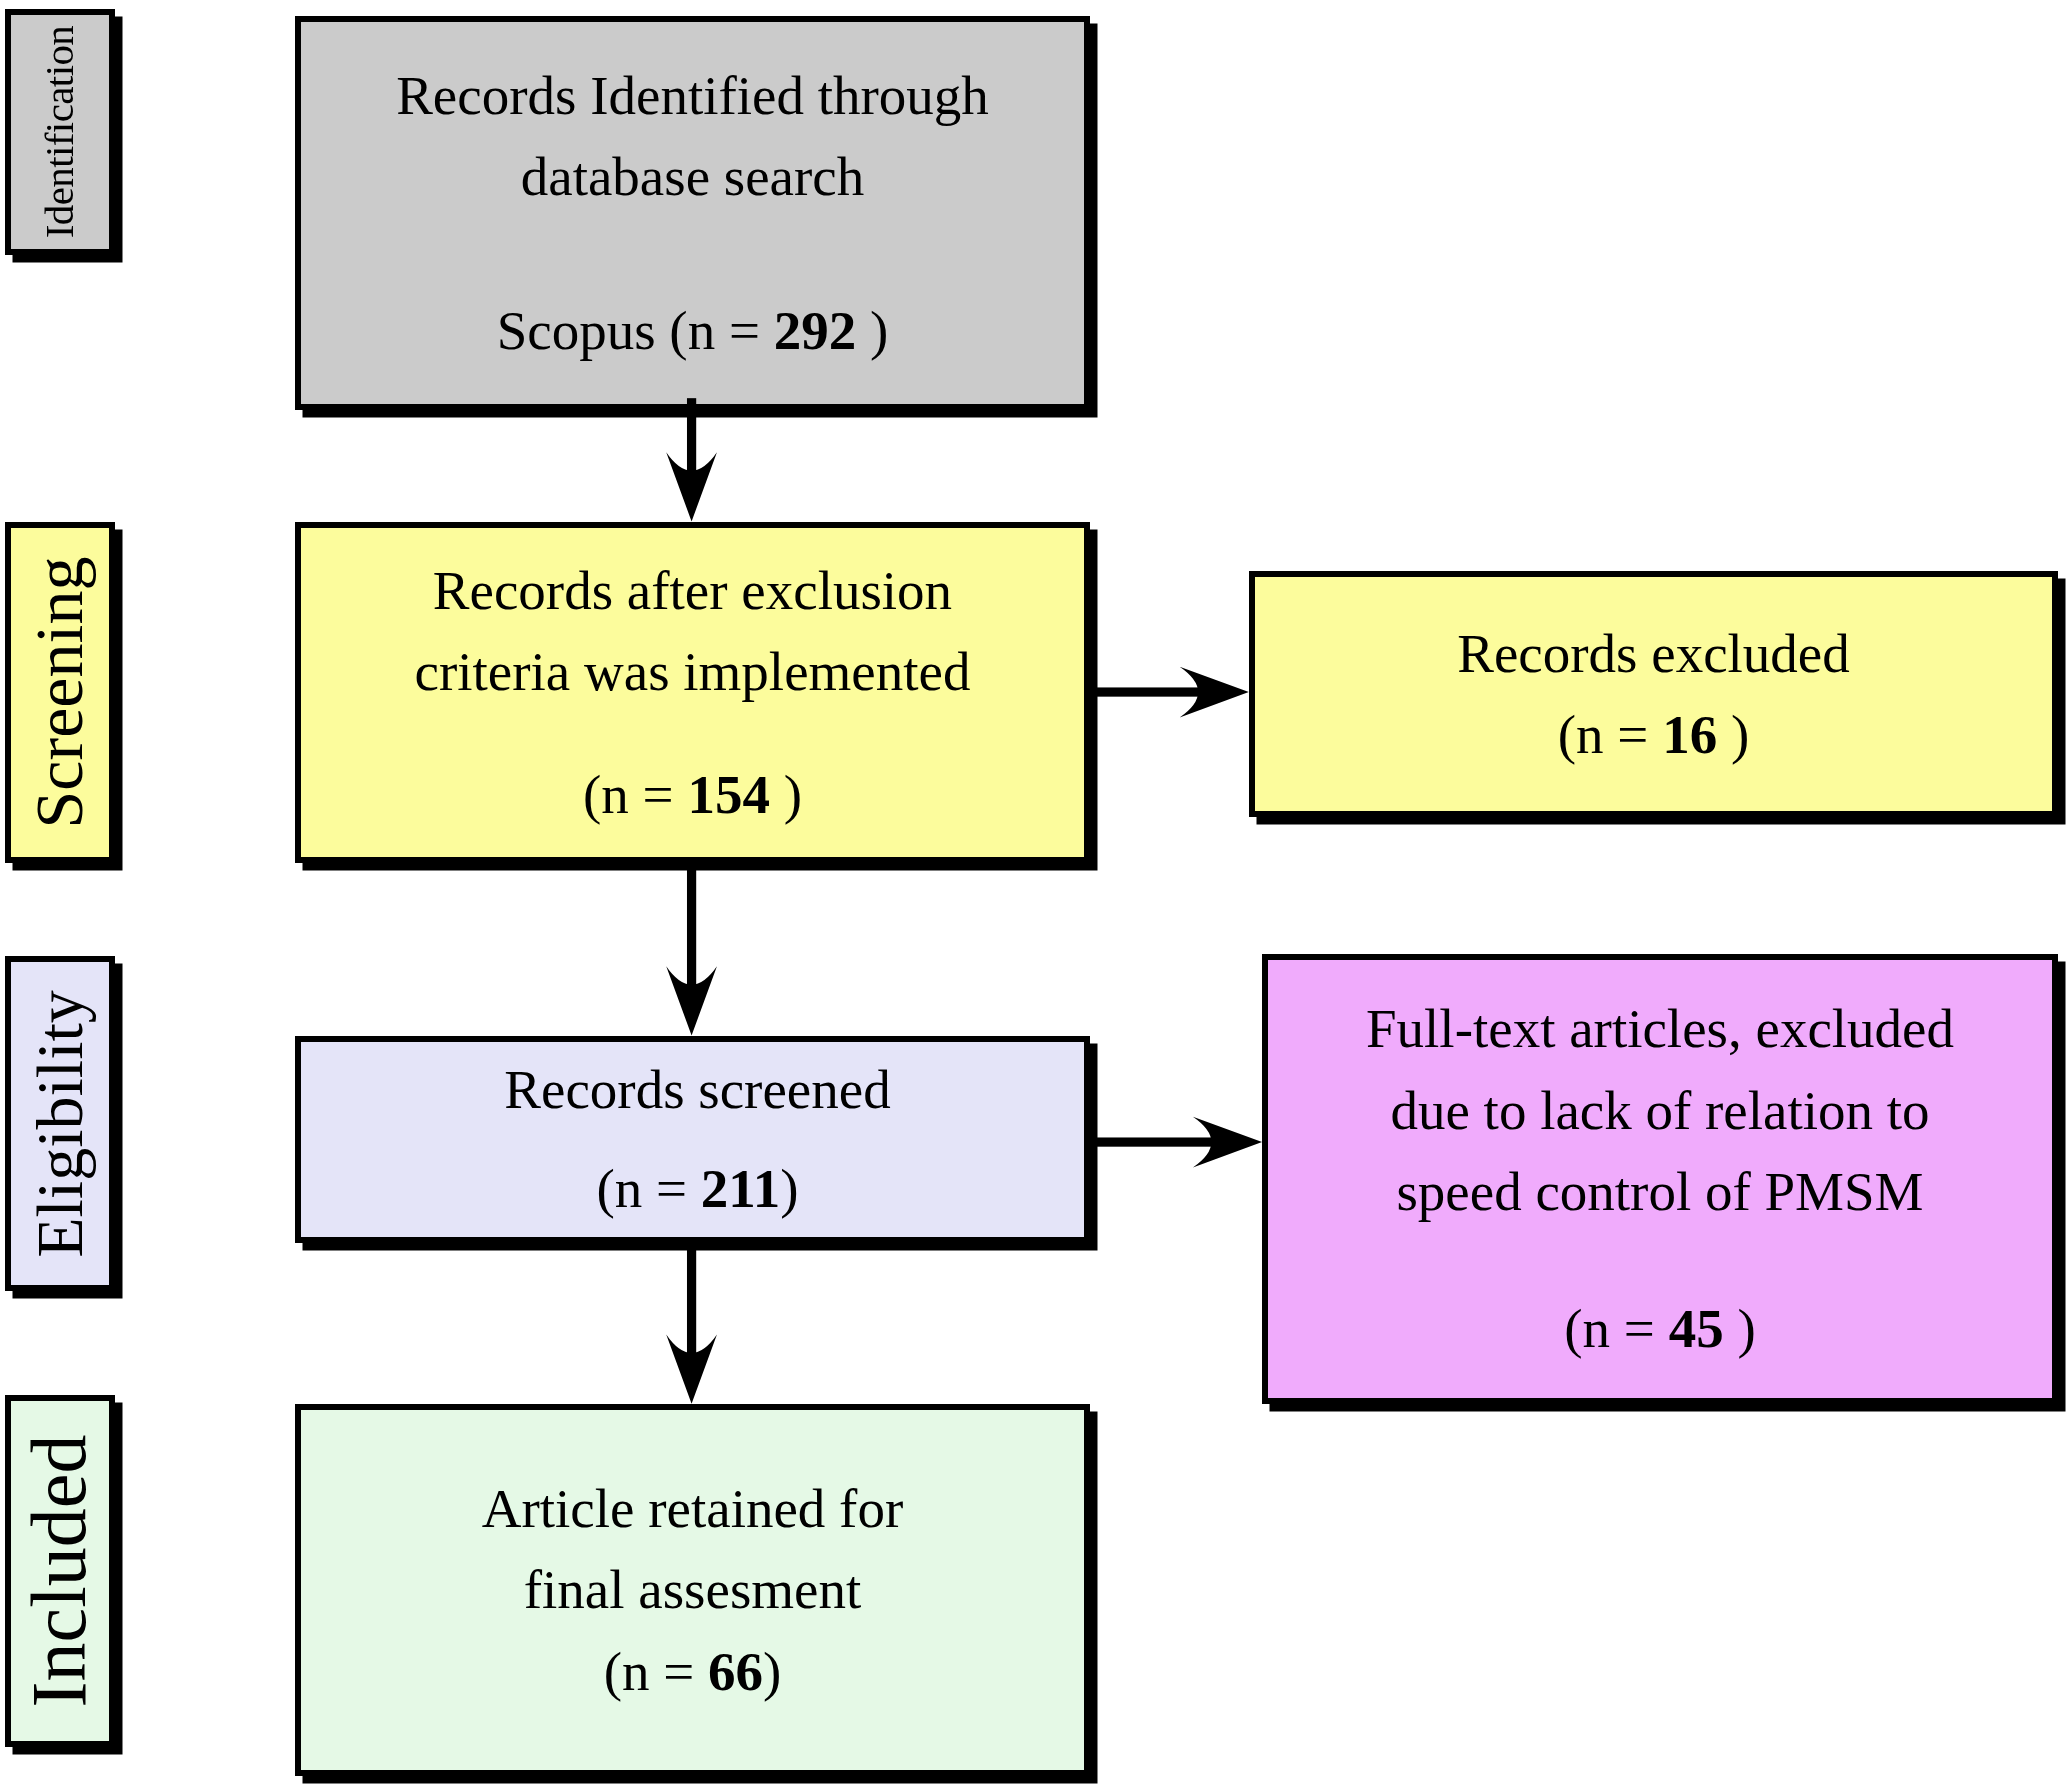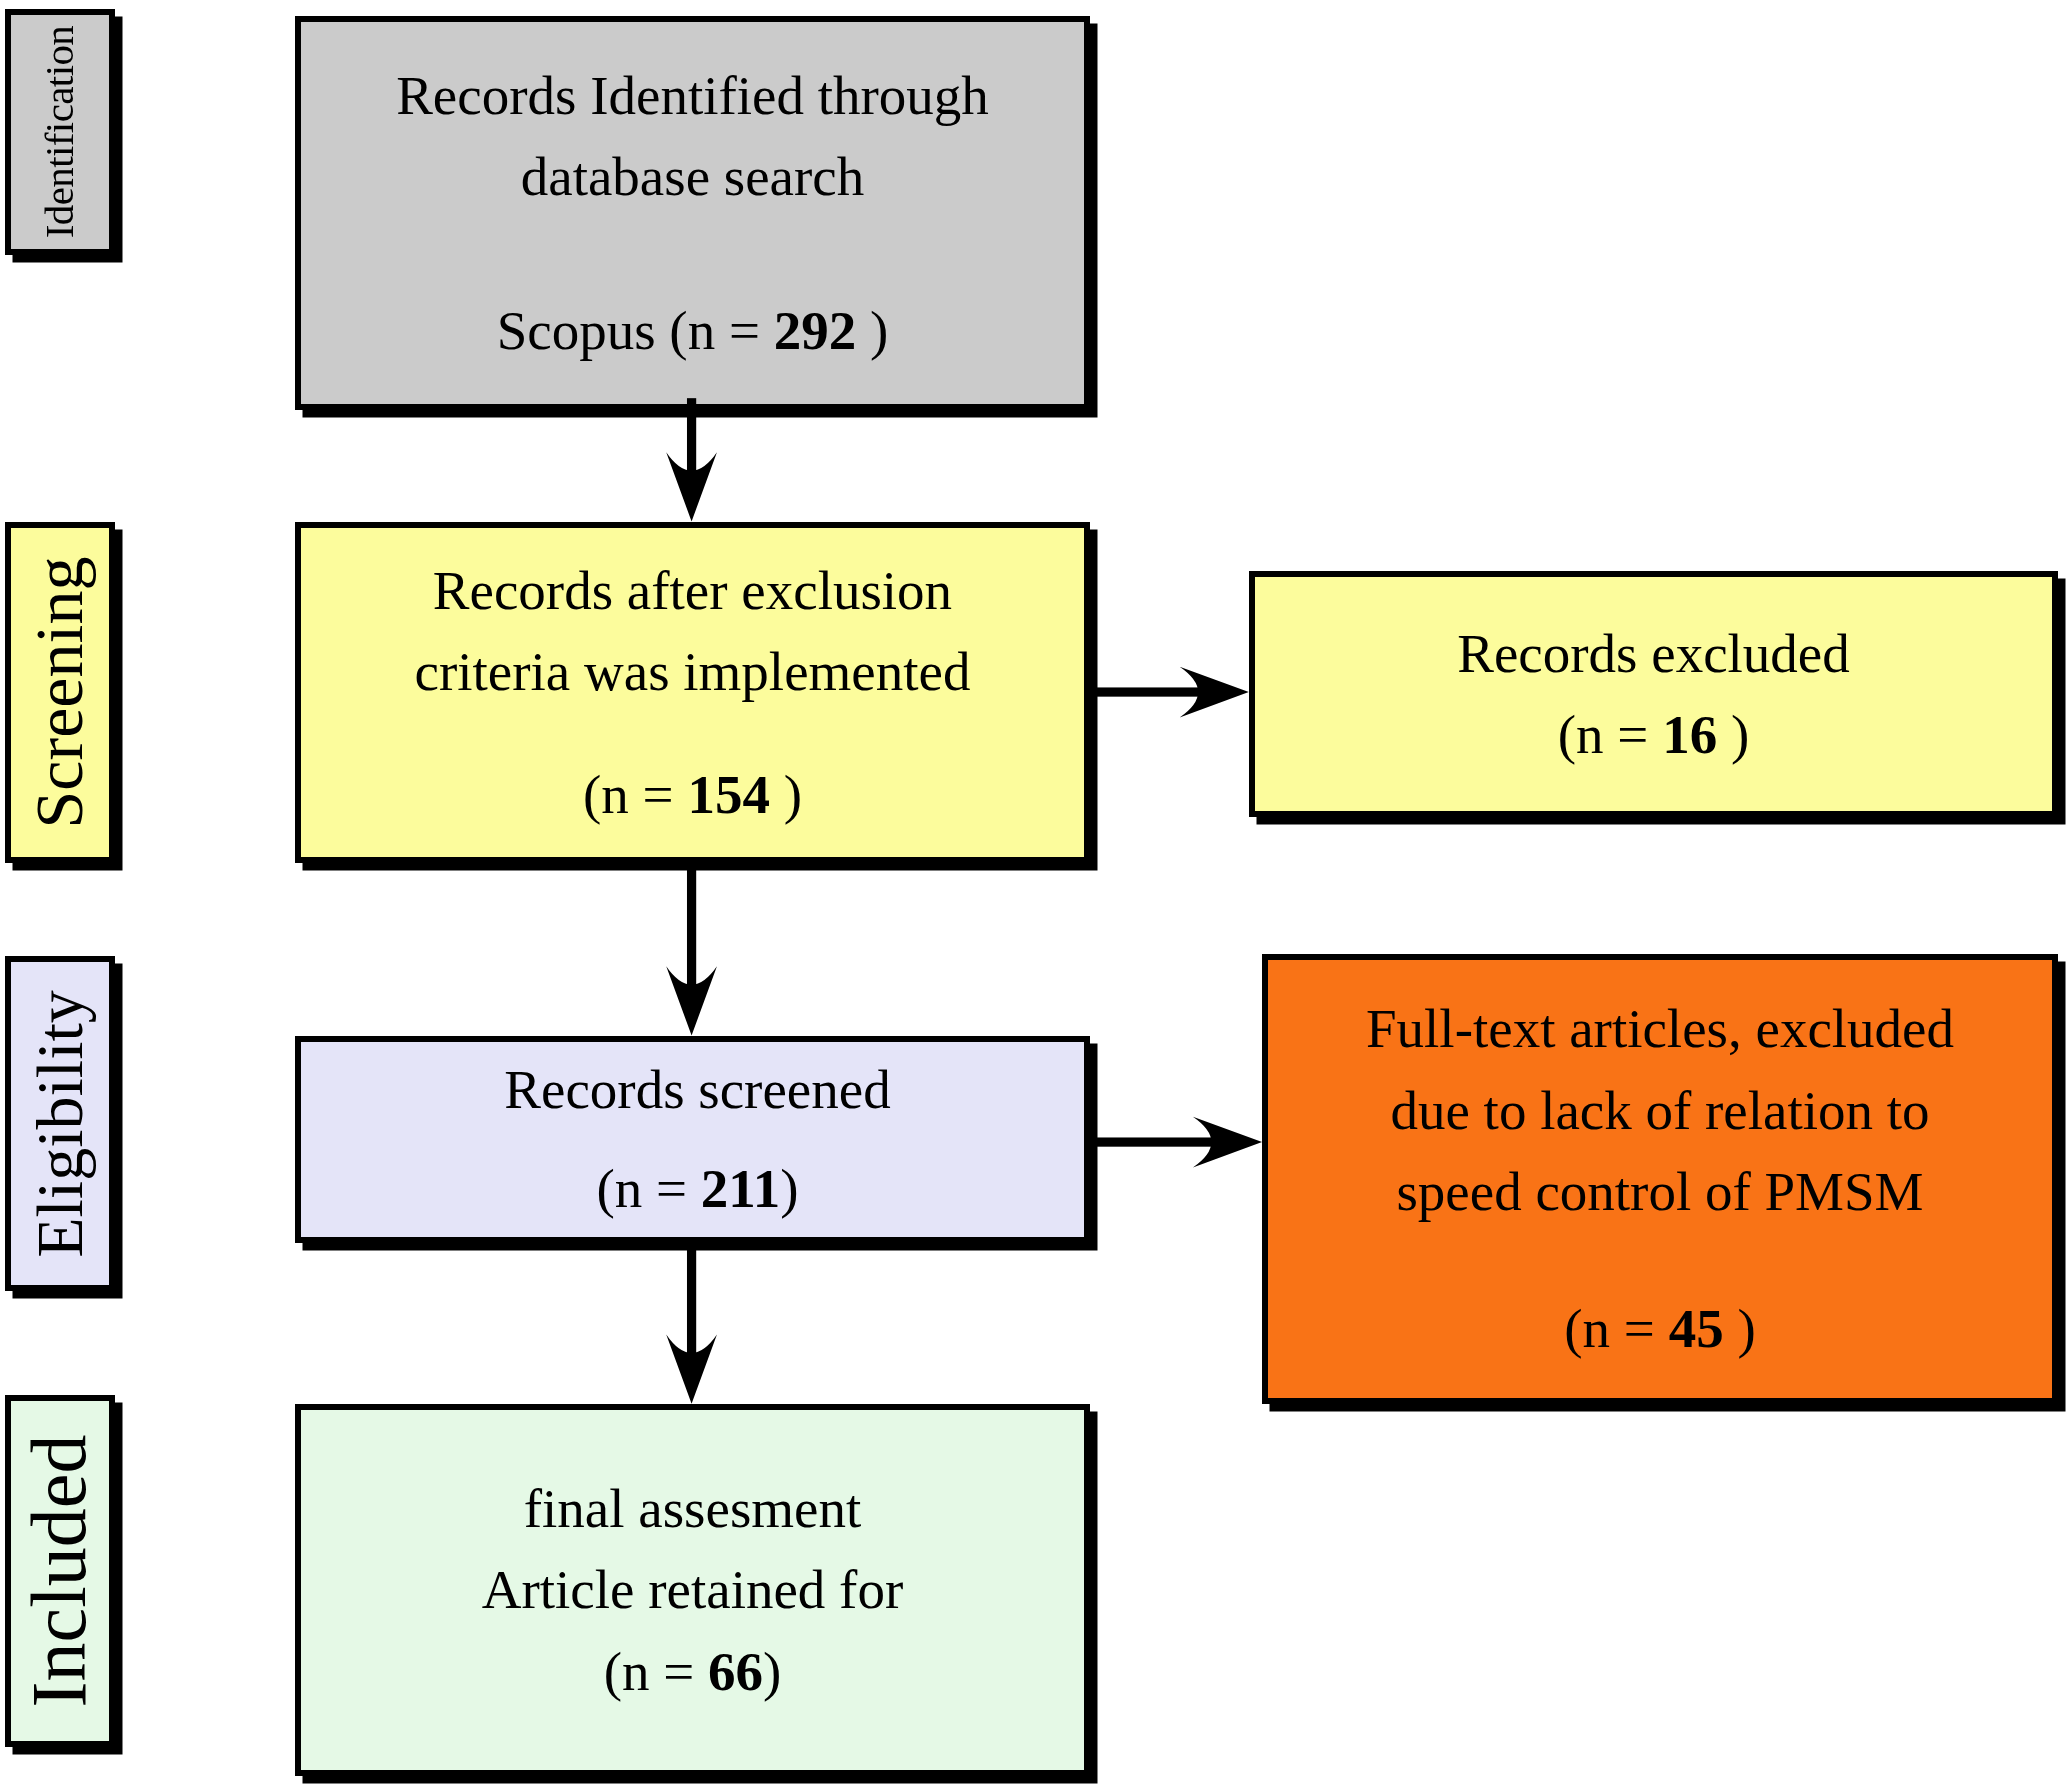--- a/index.html
+++ b/index.html
@@ -143,30 +143,30 @@
   <div class="fbox fill-yellow" id="box-records-excluded" data-fill="colors.screening_fill" style="background: rgb(252, 252, 156); text-align: right;">
     <div class="line">Records excluded</div>
     <div class="count"><span>(n = </span><b>16</b><span> )</span></div>
   </div>
 
   <div class="fbox fill-lavender" id="box-records-screened" data-fill="colors.eligibility_fill" style="background: rgb(228, 228, 248); padding-left: 10px;">
     <div class="line">Records screened</div>
     <div class="count"><span>(n = </span><b>211</b><span>)</span></div>
   </div>
 
-  <div class="fbox fill-lavender" id="box-fulltext-excluded" data-fill="colors.eligibility_fill" style="background: #f97316; align-items: center;">
+  <div class="fbox fill-lavender" id="box-fulltext-excluded" data-fill="colors.eligibility_fill" style="background: #f0abfc; align-items: center;">
     <div class="line">Full-text articles, excluded</div>
     <div class="line">due to lack of relation to</div>
     <div class="line">speed control of PMSM</div>
     <div class="count"><span>(n = </span><b>45</b><span> )</span></div>
   </div>
 
   <div class="fbox fill-green" id="box-article-retained" data-fill="colors.included_fill" style="background: rgb(229, 249, 230);">
+    <div class="line">Article retained for</div>
     <div class="line">final assesment</div>
-    <div class="line">Article retained for</div>
     <div class="count"><span>(n = </span><b>66</b><span>)</span></div>
   </div>
 
   <svg id="arrow-layer" viewBox="0 0 3585 3096" xmlns="http://www.w3.org/2000/svg">
 
     <g>
       <rect x="1192" y="691" width="16" height="132"></rect>
       <path d="M 1156 785 Q 1200 849 1244 785 L 1200 905 Z"></path>
     </g>
 

